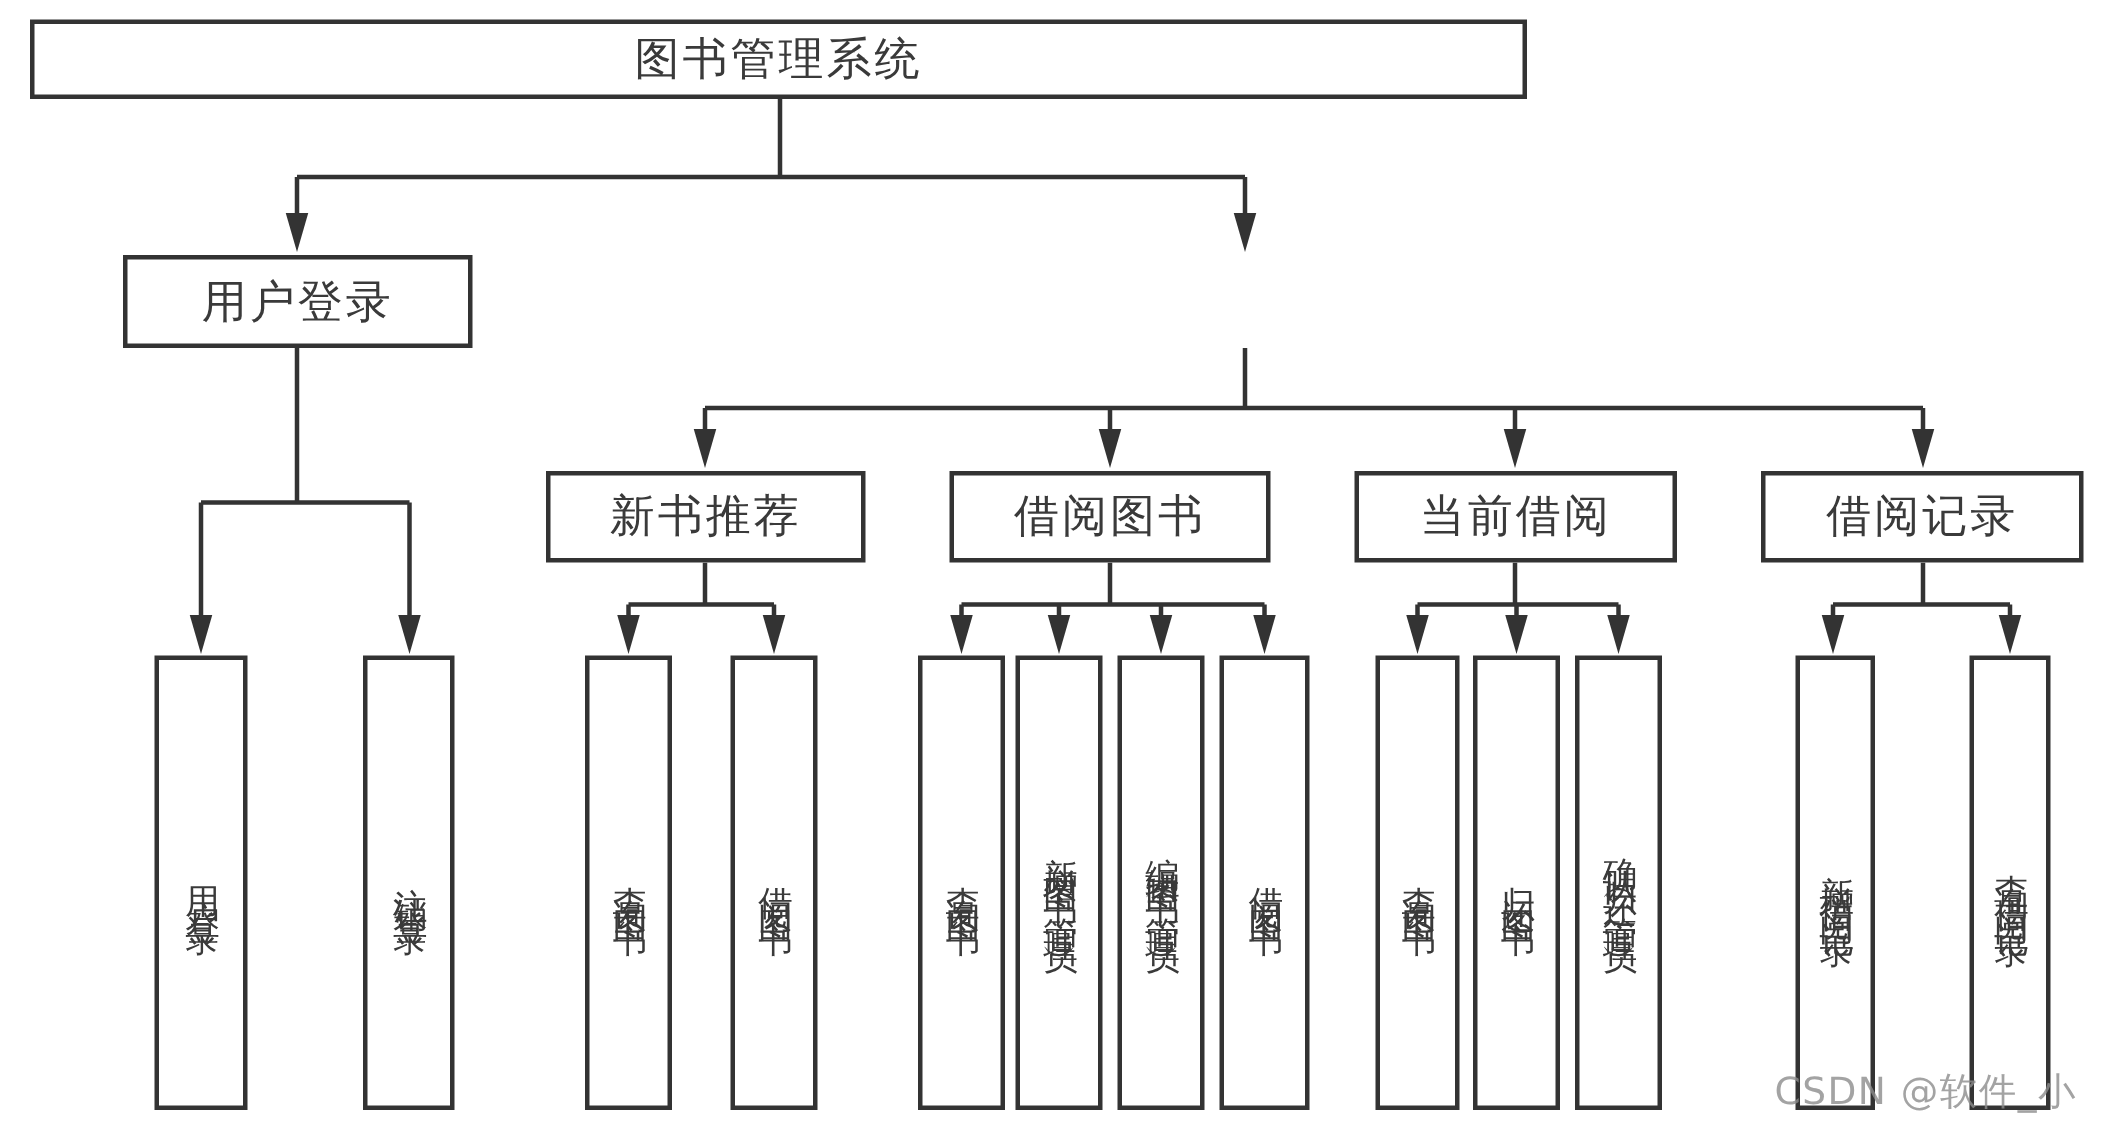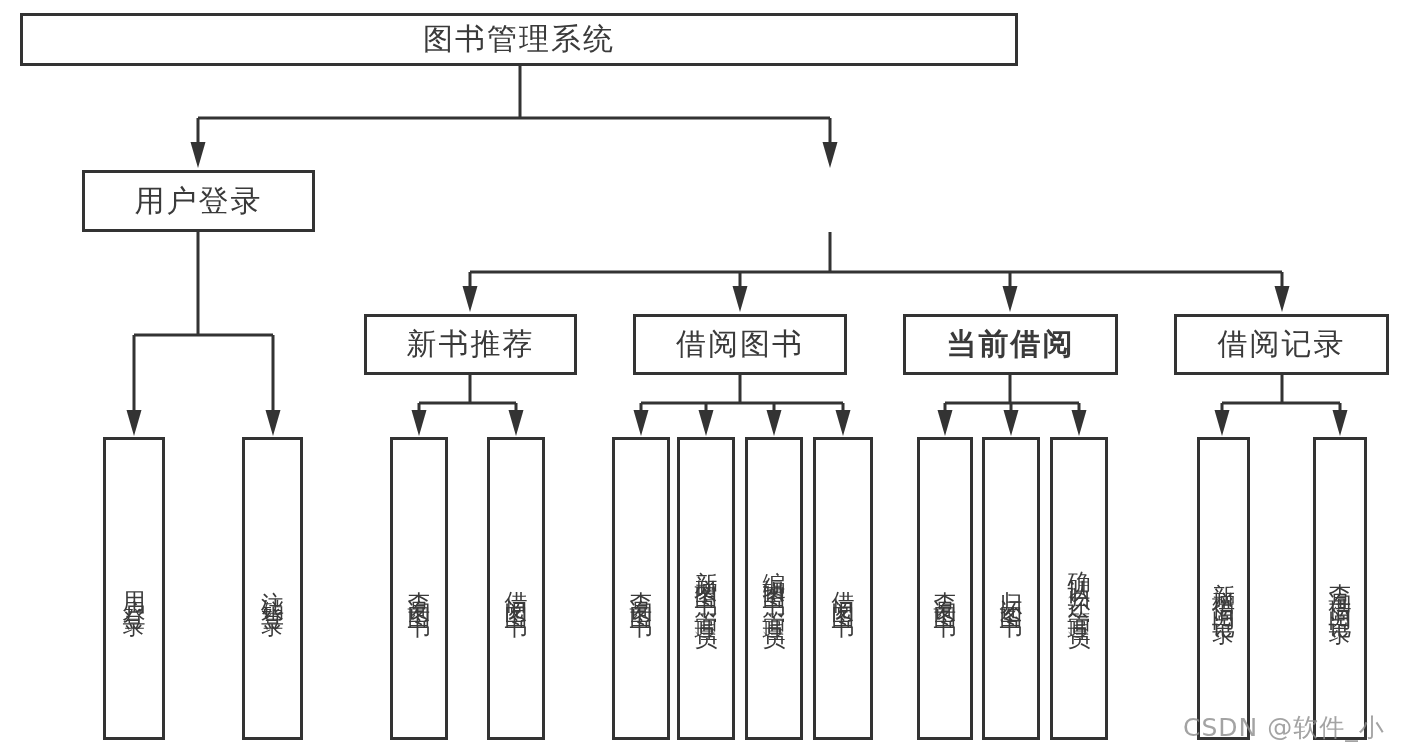--- a/index.html
+++ b/index.html
@@ -86,21 +86,21 @@
       <polygon points="1332.5,410 1347.5,410 1340,436"></polygon>
     </g>
   </svg>
 
   <div class="hbox" style="left:20px;top:13px;width:998px;height:53px;">图书管理系统</div>
 
   <div class="hbox" style="left:82px;top:170px;width:233px;height:62px;">用户登录</div>
 
   <div class="hbox" style="left:364px;top:314px;width:213px;height:61px;">新书推荐</div>
   <div class="hbox" style="left:633px;top:314px;width:214px;height:61px;">借阅图书</div>
-  <div class="hbox" style="left:903px;top:314px;width:215px;height:61px;font-weight:bold;">当前借阅</div>
+  <div class="hbox" style="left:903px;top:314px;width:215px;height:61px;">当前借阅</div>
   <div class="hbox" style="left:1174px;top:314px;width:215px;height:61px;">借阅记录</div>
 
   <div class="vbox" style="left:103px;width:62px;">
     <span>用户登录</span>
   </div>
   <div class="vbox" style="left:242px;width:61px;">
     <span>注销登录</span>
   </div>
 
   <div class="vbox" style="left:390px;width:58px;">

